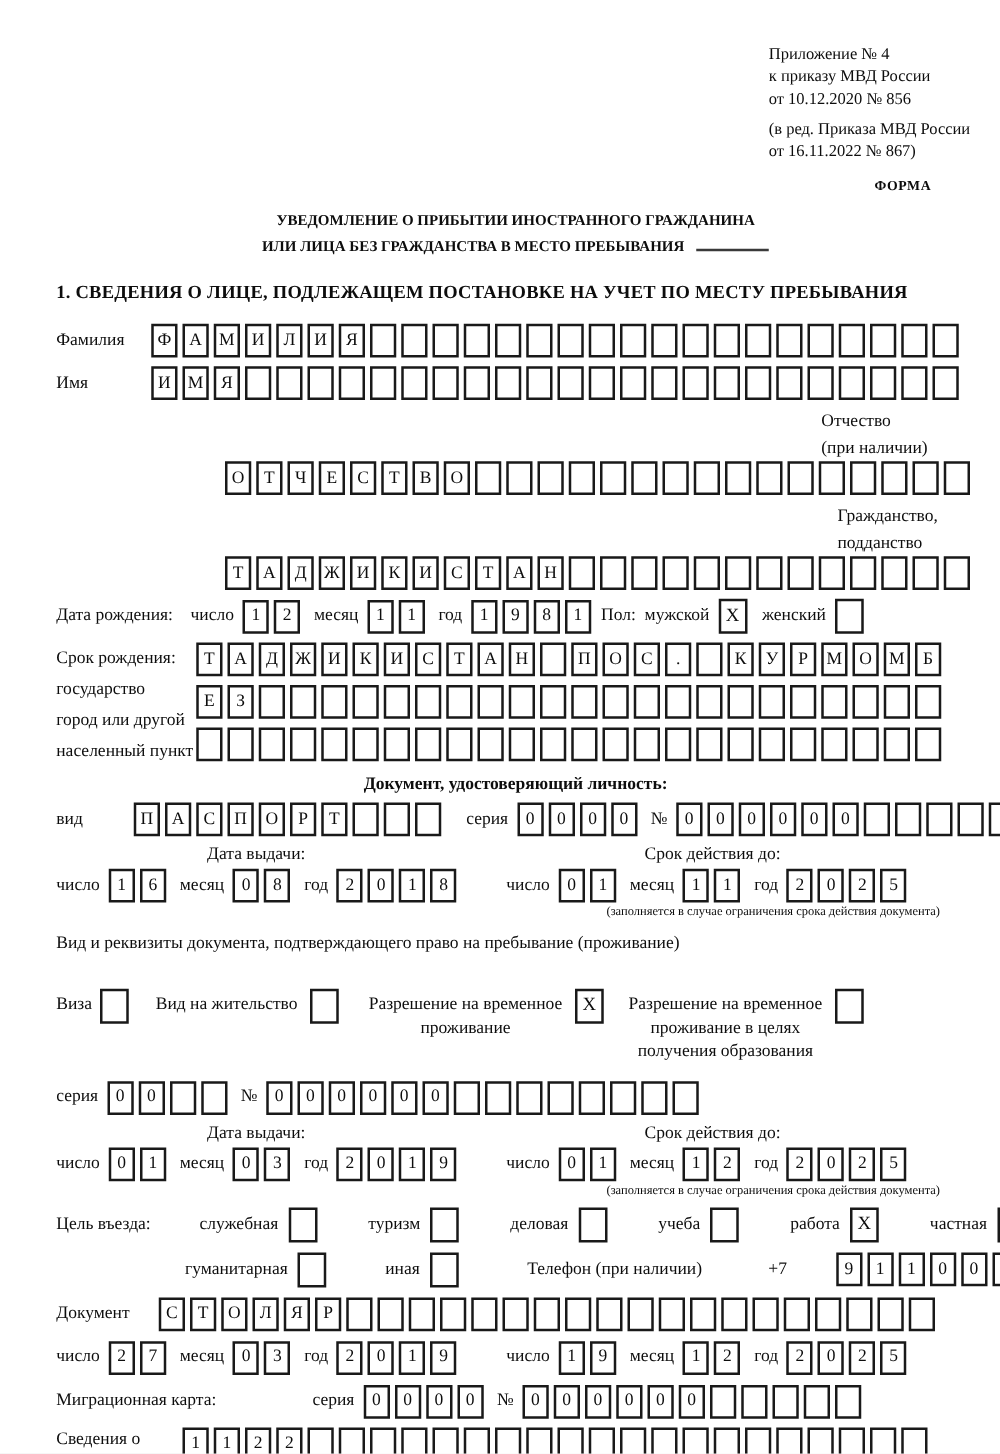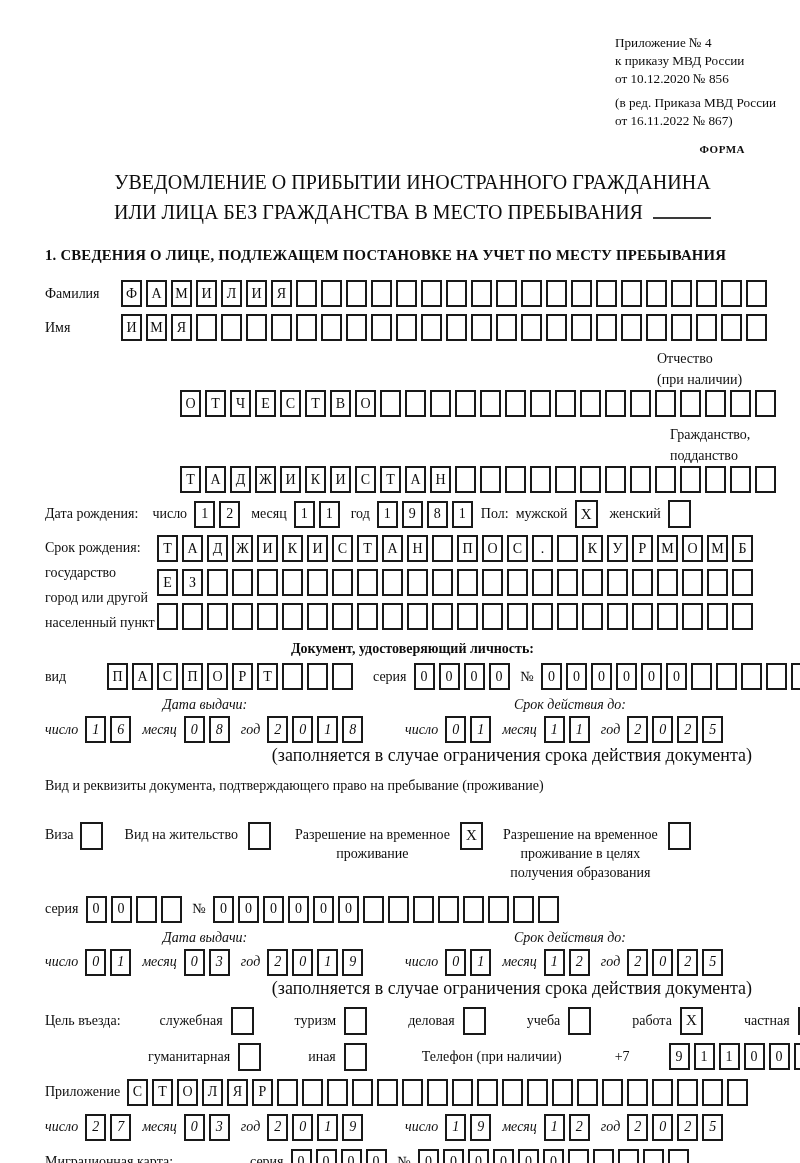--- a/index.html
+++ b/index.html
@@ -5,47 +5,47 @@
   html,body{margin:0;padding:0;background:#e9e9e9;}
   .page{
     width:800px;height:1163px;box-sizing:border-box;background:#ffffff;
     margin:0 auto;position:relative;color:#0d0d0d;
     font-family:"Liberation Serif","DejaVu Serif",serif;font-size:14px;
     padding:34px 20px 8px 45px;overflow:hidden;
   }
   .annex{margin-left:570px;width:200px;font-size:13.2px;line-height:1.38;}
   .annex .gap{display:block;height:5px;}
   .forma{text-align:right;padding-right:35px;font-weight:bold;font-size:11px;margin-top:13px;letter-spacing:.5px;}
-  .title{text-align:center;font-weight:normal;font-size:20px;line-height:1.5;margin-top:12px;}
+  .title{text-align:center;font-weight:bold;font-size:12px;line-height:1.5;margin-top:12px;}
   .blank-line{display:inline-block;width:58px;border-bottom:2px solid #3a3a3a;height:14px;margin-left:10px;}
   .sec-heading{font-weight:bold;font-size:14.8px;margin-top:20px;margin-bottom:16px;letter-spacing:.2px;}
 
   .row{display:flex;align-items:center;margin-bottom:7px;}
   .row.top{align-items:flex-end;flex-direction:column;}
   .label{flex:none;line-height:20px;}
   .lbl-lines span{display:block;line-height:21px;}
   .cells{display:inline-flex;flex:none;}
   .cell{
     width:21px;height:27px;box-sizing:border-box;border:2px solid #191919;
     margin-right:4px;display:inline-flex;align-items:center;justify-content:center;
     font-size:14px;background:#fff;flex:none;
   }
   .cb{
     width:23px;height:28px;box-sizing:border-box;border:2px solid #191919;
     display:inline-flex;align-items:center;justify-content:center;font-size:15px;flex:none;background:#fff;
   }
   .w{margin:0 7px;flex:none;}
   .w-first{margin-right:7px;flex:none;}
 
-  .dates{display:flex;margin-bottom:2px;font-style:italic;}
+  .dates{display:flex;margin-bottom:2px;}
   .dates .half-l{width:360px;flex:none;}
   .dates .half-r{flex:1;}
   .dates-title{text-align:center;margin-bottom:3px;}
   .dategroup{display:flex;align-items:center;}
-  .note-right{text-align:right;padding-right:28px;font-size:18px;margin-top:1px;margin-bottom:8px;}
+  .note-right{text-align:right;padding-right:28px;font-size:10px;margin-top:1px;margin-bottom:8px;}
 
   .center-head{text-align:center;font-weight:bold;font-size:14px;margin:4px 0 6px 0;}
   .intro{line-height:1.75;margin-bottom:2px;}
 
   .opts{display:flex;align-items:flex-start;margin:6px 0 14px 0;}
   .opt{display:flex;align-items:flex-start;margin-top:20px;}
   .opt .opt-label{text-align:center;line-height:19px;}
   .opt .cb{margin-left:10px;margin-top:-3px;}
 
   .purp{display:flex;align-items:center;margin-bottom:8px;gap:32px;}
@@ -571,21 +571,21 @@
         <div class="cell">0</div>
         <div class="cell">0</div>
         <div class="cell">0</div>
         <div class="cell">0</div>
         <div class="cell">0</div>
         <div class="cell"></div>
       </span>
   </div>
 
   <div class="row">
-    <div class="label" style="width:82px">Приложение</div>
+    <div class="label" style="width:82px">Документ</div>
     <div class="cells">
         <div class="cell">С</div>
         <div class="cell">Т</div>
         <div class="cell">О</div>
         <div class="cell">Л</div>
         <div class="cell">Я</div>
         <div class="cell">Р</div>
         <div class="cell"></div>
         <div class="cell"></div>
         <div class="cell"></div>

